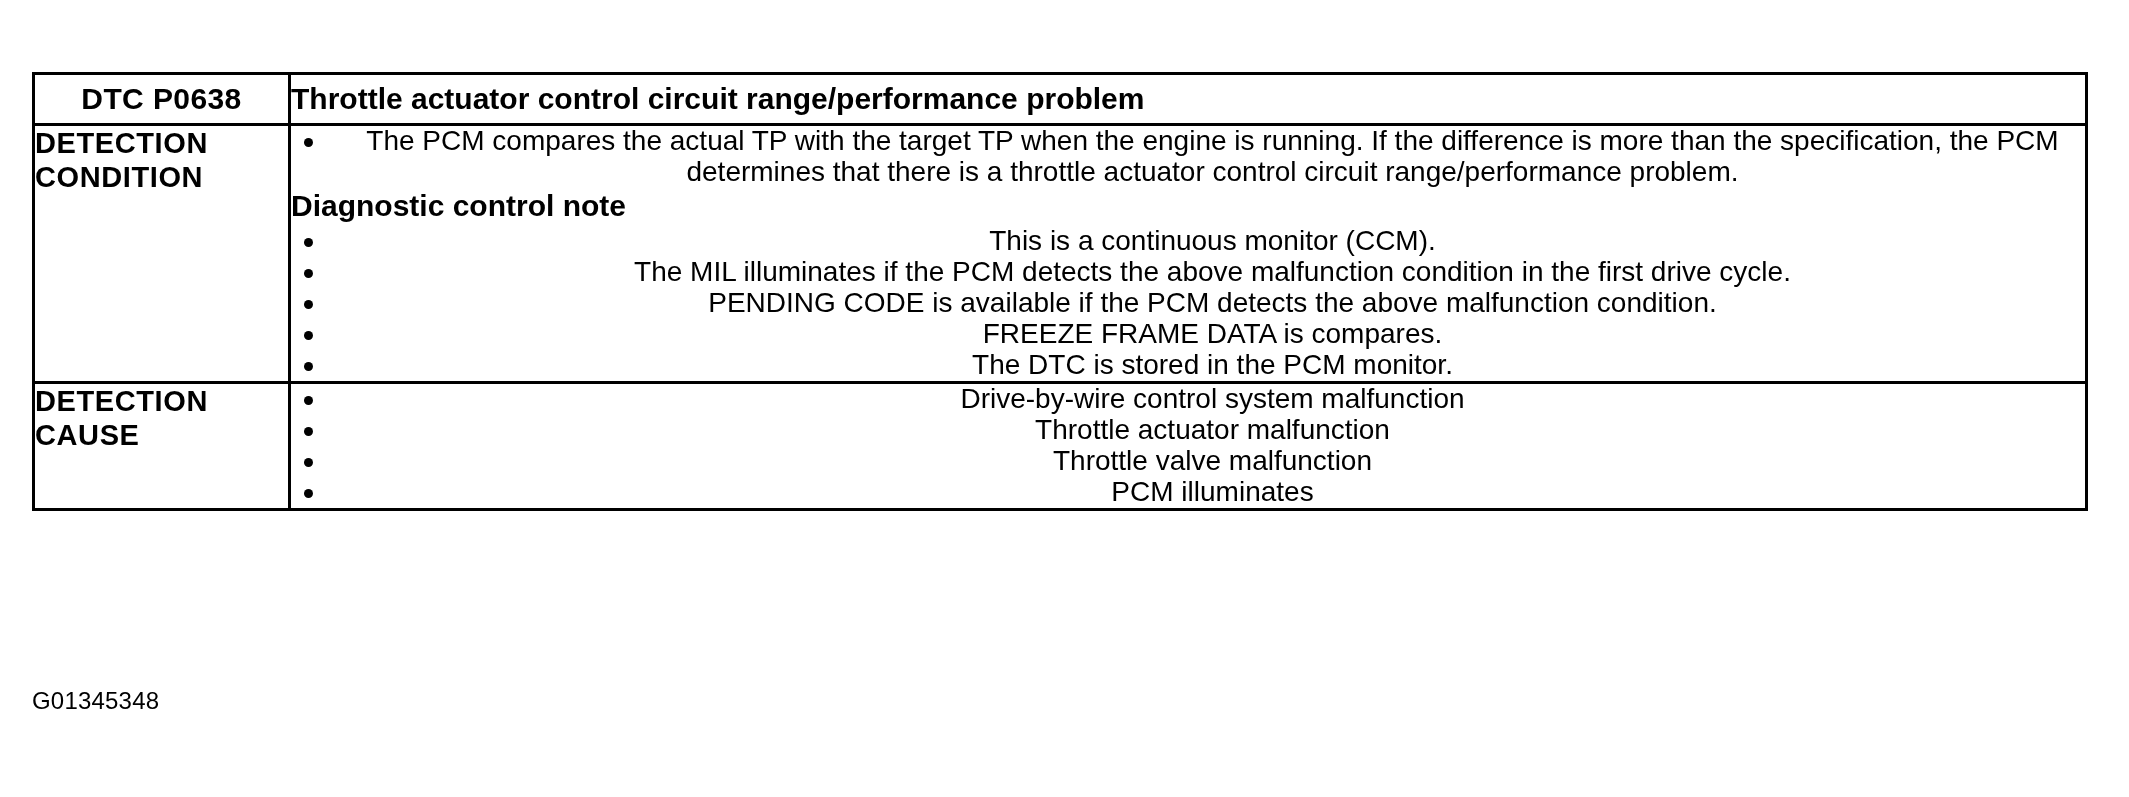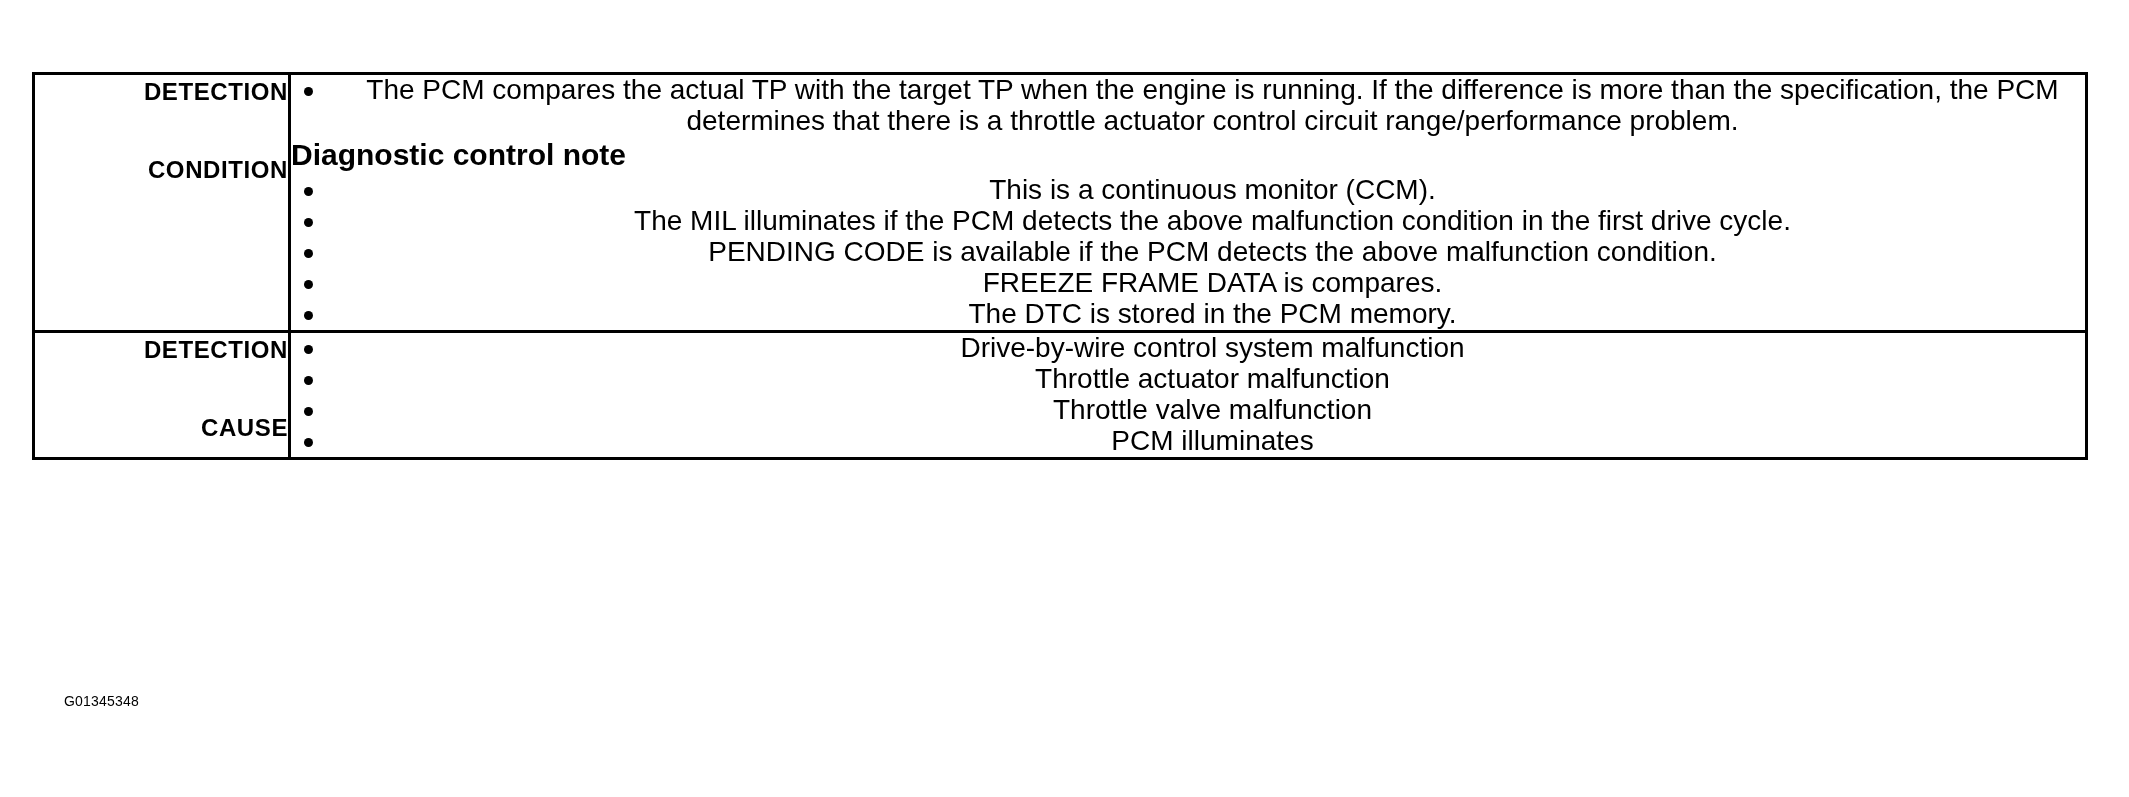--- a/index.html
+++ b/index.html
@@ -57,28 +57,28 @@
   .hdr-desc {
     font-weight: bold;
     font-size: 30px;
     line-height: 48px;
     padding-left: 14px;
     white-space: nowrap;
   }
 
   
   .side-label {
-    text-align: right;
+    text-align: left;
     vertical-align: middle;
     font-weight: bold;
-    font-size: 24px;
+    font-size: 29px;
     line-height: 34px;
     letter-spacing: 0.6px;
   }
-  .side-label .l2 { display: block; margin-top: 44px; }
+  .side-label .l2 { display: block; }
 
   
   .content-cell {
     padding: 9px 10px 9px 12px;
   }
 
   .note-head {
     font-weight: bold;
     font-size: 30px;
     line-height: 36px;
@@ -109,39 +109,42 @@
   }
   ul.blist > li .btext {
     display: block;
   }
 
   
   .caption {
     position: absolute;
     left: 32px;
     top: 690px;
-    font-size: 14px;
+    font-size: 24px;
     line-height: 22px;
     letter-spacing: 0.2px;
     font-family: "Liberation Sans", "DejaVu Sans", sans-serif;
-    margin-left: 32px;
   }
 </style>
 </head>
 <body>
 
 <div class="page">
 
   <table class="dtc-table">
     <colgroup>
       <col class="col-label">
       <col>
     </colgroup>
     <tbody>
 
+      <tr class="row-header">
+        <td class="hdr-code">DTC P0638</td>
+        <td class="hdr-desc">Throttle actuator control circuit range/performance problem</td>
+      </tr>
 
       <tr>
         <td class="side-label">
           <span class="l1">DETECTION</span>
           <span class="l2">CONDITION</span>
         </td>
         <td class="content-cell">
 
           <ul class="blist">
             <li>
@@ -164,21 +167,21 @@
             <li>
               <span class="dot"></span>
               <span class="btext">PENDING CODE is available if the PCM detects the above malfunction condition.</span>
             </li>
             <li>
               <span class="dot"></span>
               <span class="btext">FREEZE FRAME DATA is compares.</span>
             </li>
             <li>
               <span class="dot"></span>
-              <span class="btext">The DTC is stored in the PCM memory.</span>
+              <span class="btext">The DTC is stored in the PCM monitor.</span>
             </li>
           </ul>
 
         </td>
       </tr>
 
       <tr>
         <td class="side-label">
           <span class="l1">DETECTION</span>
           <span class="l2">CAUSE</span>

